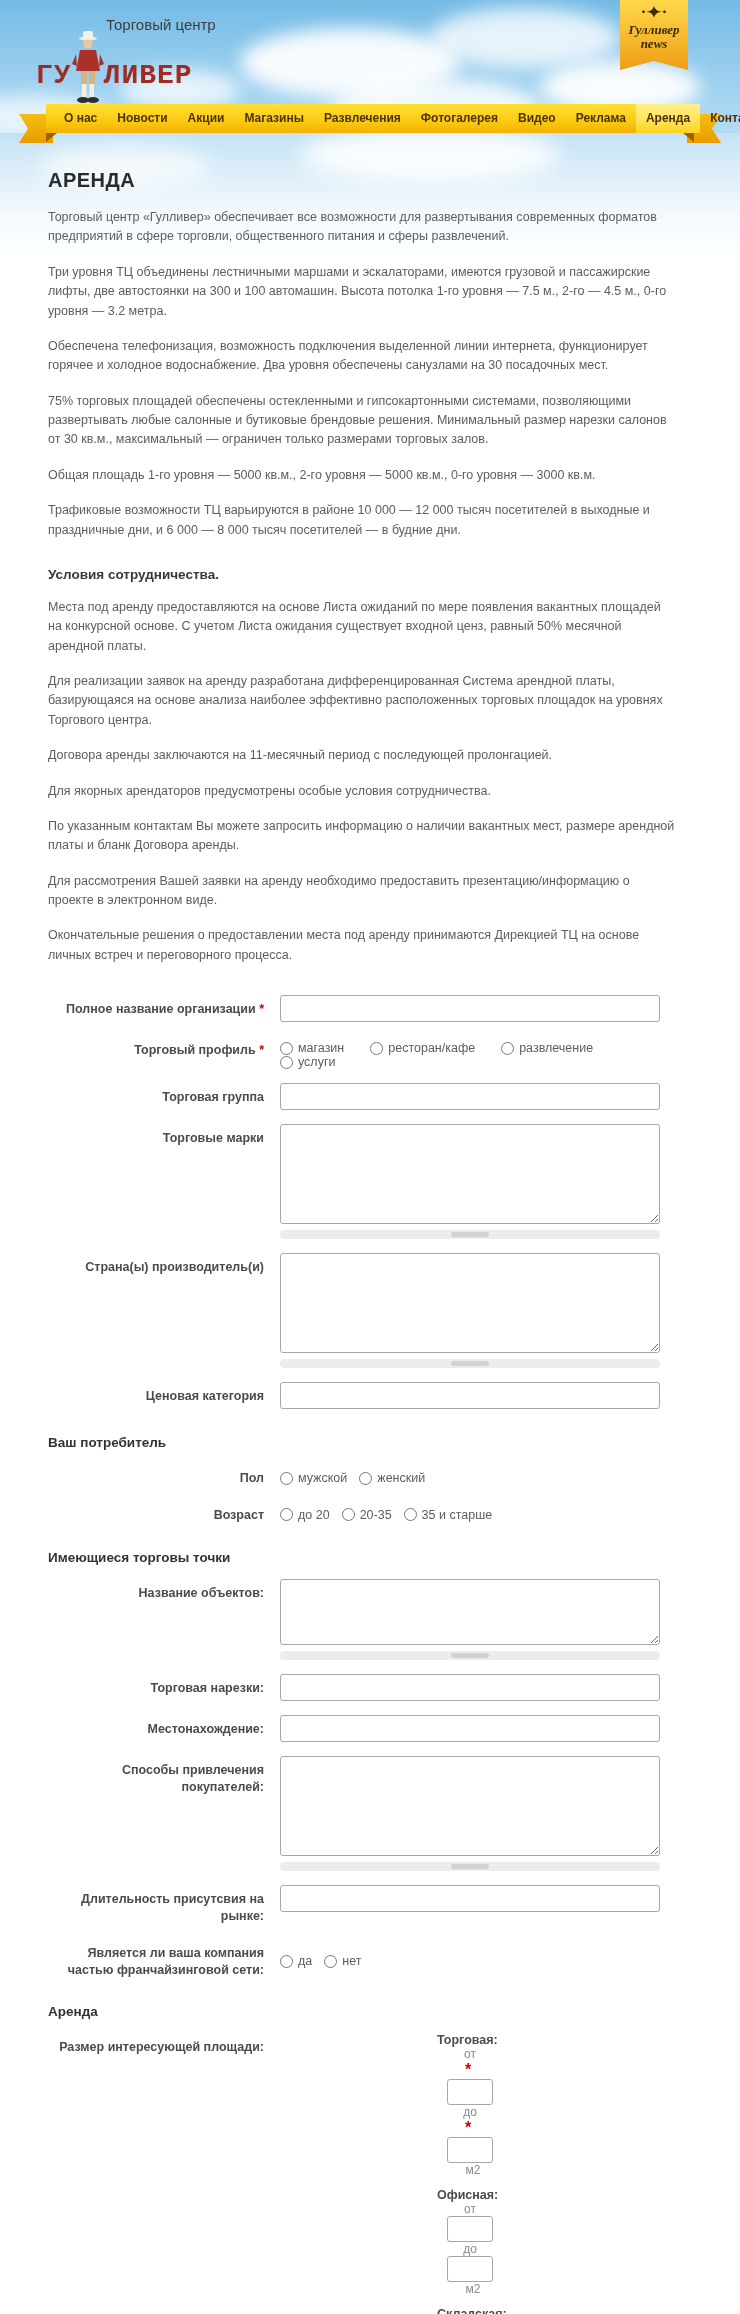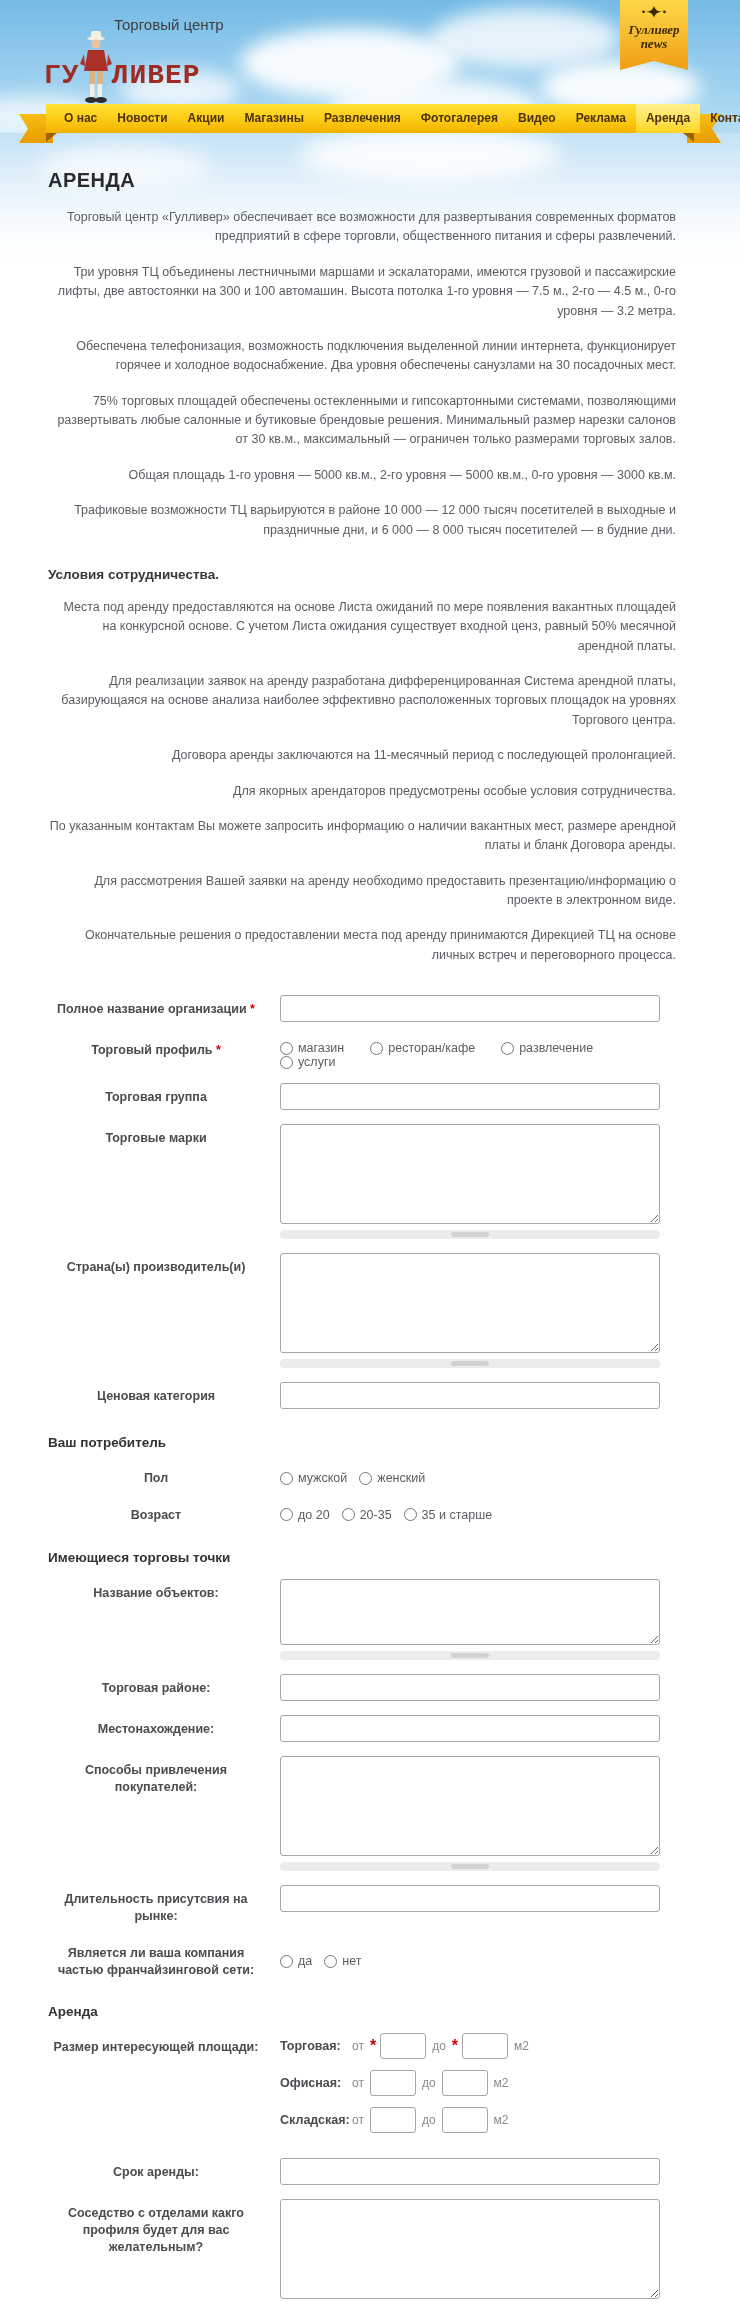--- a/index.html
+++ b/index.html
@@ -24,21 +24,21 @@
     filter: blur(9px);
   }
   .c1 { width: 220px; height: 70px; left: 240px; top: 28px; }
   .c2 { width: 190px; height: 60px; left: 430px; top: 8px; opacity: .85; }
   .c3 { width: 160px; height: 55px; left: 540px; top: 60px; }
   .c4 { width: 120px; height: 40px; left: 120px; top: 70px; opacity: .8; }
   .c5 { width: 150px; height: 46px; left: -40px; top: 95px; opacity: .75; }
   .c6 { width: 210px; height: 60px; left: 330px; top: 78px; opacity: .9; }
 
   
-  .logo { position: absolute; left: 44px; top: 2px; z-index: 3; cursor: pointer; }
+  .logo { position: absolute; left: 36px; top: 2px; z-index: 3; cursor: pointer; }
   .logo-tagline {
     position: absolute; left: 70px; top: 14px;
     font-size: 15px; color: #3d3d40; white-space: nowrap;
   }
   .logo-main { display: flex; align-items: flex-end; padding-top: 24px; }
   .logo-word {
     font-family: Liberation Mono, monospace;
     font-weight: bold; font-size: 28px; line-height: 40px;
     color: #9e2c24; letter-spacing: 1px;
   }
@@ -104,30 +104,30 @@
     position: relative;
     padding-top: 36px;
     font-size: 20px; color: #2b2b2e; letter-spacing: .5px;
   }
   h2.section-heading {
     margin-top: 27px;
     font-size: 13.5px; color: #38383c;
   }
   p.para {
     margin-top: 16px;
-    font-size: 12.5px; line-height: 1.55; color: #5c5c63; text-align: right;
+    font-size: 12.5px; line-height: 1.55; color: #5c5c63;
   }
 
   
   .form { margin-top: 30px; }
   h2.form-heading { font-size: 13.5px; color: #333336; margin: 26px 0 14px -0px; }
   .frow { display: flex; margin-bottom: 14px; }
   .flabel {
     width: 232px; padding-right: 16px; padding-top: 6px;
-    text-align: center;
+    text-align: right;
     font-size: 12.5px; font-weight: bold; color: #4b4b50; line-height: 1.35;
   }
   .req { color: #cc0000; font-weight: bold; }
   .fctrl { width: 380px; }
   input.ti {
     width: 100%; height: 27px;
     border: 1px solid #a7a7a7; border-radius: 3px;
     padding: 0 6px; font-size: 12.5px; color: #444;
     background: #fff;
   }
@@ -150,21 +150,21 @@
   .hscroll .thumb {
     position: absolute; left: 50%; top: 2px; transform: translateX(-50%);
     width: 38px; height: 5px; background: #d2d2d2; border-radius: 3px;
   }
   .radios { display: flex; align-items: center; padding-top: 5px; flex-wrap: wrap; }
   .radio { display: flex; align-items: center; margin-right: 26px; cursor: pointer; }
   .radio input { margin-right: 5px; }
   .radio span { font-size: 12.5px; color: #5c5c63; white-space: nowrap; }
   .radios-tight .radio { margin-right: 12px; }
 
-  .size-row { display: flex; align-items: center; margin-bottom: 11px; }
+  .size-row { display: flex; align-items: center; margin-bottom: 11px; flex-direction: column; }
   .size-name { width: 66px; font-size: 12.5px; font-weight: bold; color: #4b4b50; }
   .size-word { font-size: 12px; color: #8a8a8e; margin: 0 6px; }
   .size-unit { font-size: 12px; color: #8a8a8e; margin-left: 6px; }
   .size-row .req { margin: 0 4px 0 0; }
 </style>
 </head>
 <body>
 
 <div class="page">
 
@@ -354,21 +354,21 @@
         <div class="flabel">Название объектов:</div>
         <div class="fctrl">
           <textarea class="ta ta-sm" style=""></textarea>
           <div class="hscroll">
               <div class="thumb"></div>
             </div>
         </div>
       </div>
 
       <div class="frow">
-        <div class="flabel">Торговая районе:</div>
+        <div class="flabel">Торговая нарезки:</div>
         <div class="fctrl"><input type="text" class="ti" style=""></div>
       </div>
 
       <div class="frow">
         <div class="flabel">Местонахождение:</div>
         <div class="fctrl"><input type="text" class="ti" style=""></div>
       </div>
 
       <div class="frow">
         <div class="flabel">Способы привлечения покупателей:</div>

